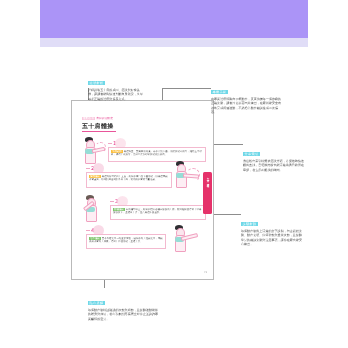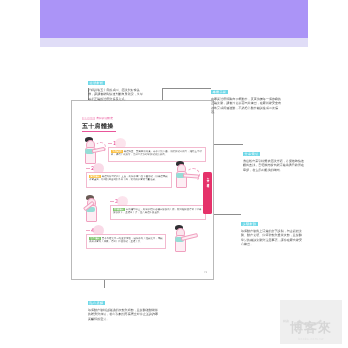--- a/index.html
+++ b/index.html
@@ -309,20 +309,14 @@
   <div class="callout" style="left:241px;top:210px;width:64px;">
     <div class="ca-head">步驟解說</div>
     <div class="ca-body">每個動作皆附上清楚的文字說明，包含起始姿勢、動作要領、停留秒數與重複次數，並提醒常見的錯誤姿勢與注意事項，讓你在家也能安心練習。</div>
   </div>
 
   <div class="callout" style="left:88px;top:289px;width:72px;">
     <div class="ca-head">貼心提醒</div>
     <div class="ca-body">每個動作皆標註建議的次數與組數，並提醒運動前後的暖身與伸展，若出現劇烈疼痛應立即停止並諮詢專業醫師的意見。</div>
   </div>
 
-  <div class="watermark">
-    <div class="wm-smile"></div>
-    <div class="wm-badge">網路</div>
-    <div class="wm-text">博客來</div>
-    <div class="wm-sub">books.com.tw</div>
-  </div>
 
 </div>
 
 </body></html>

